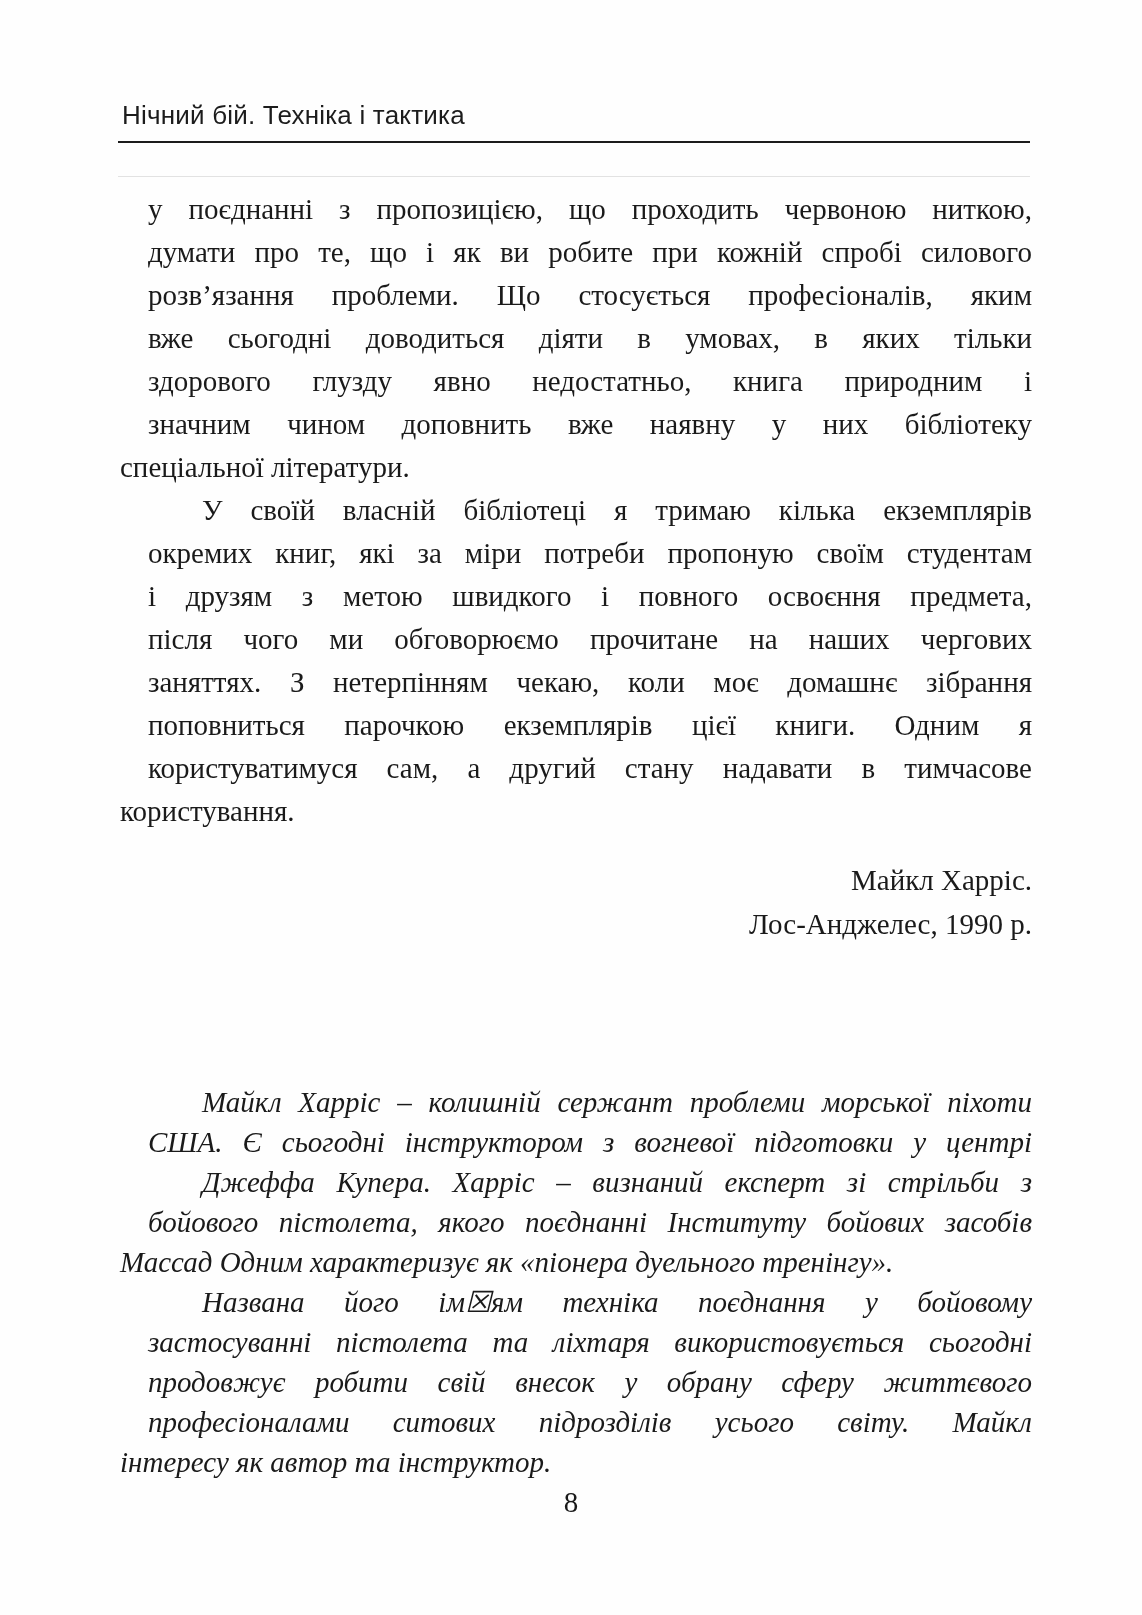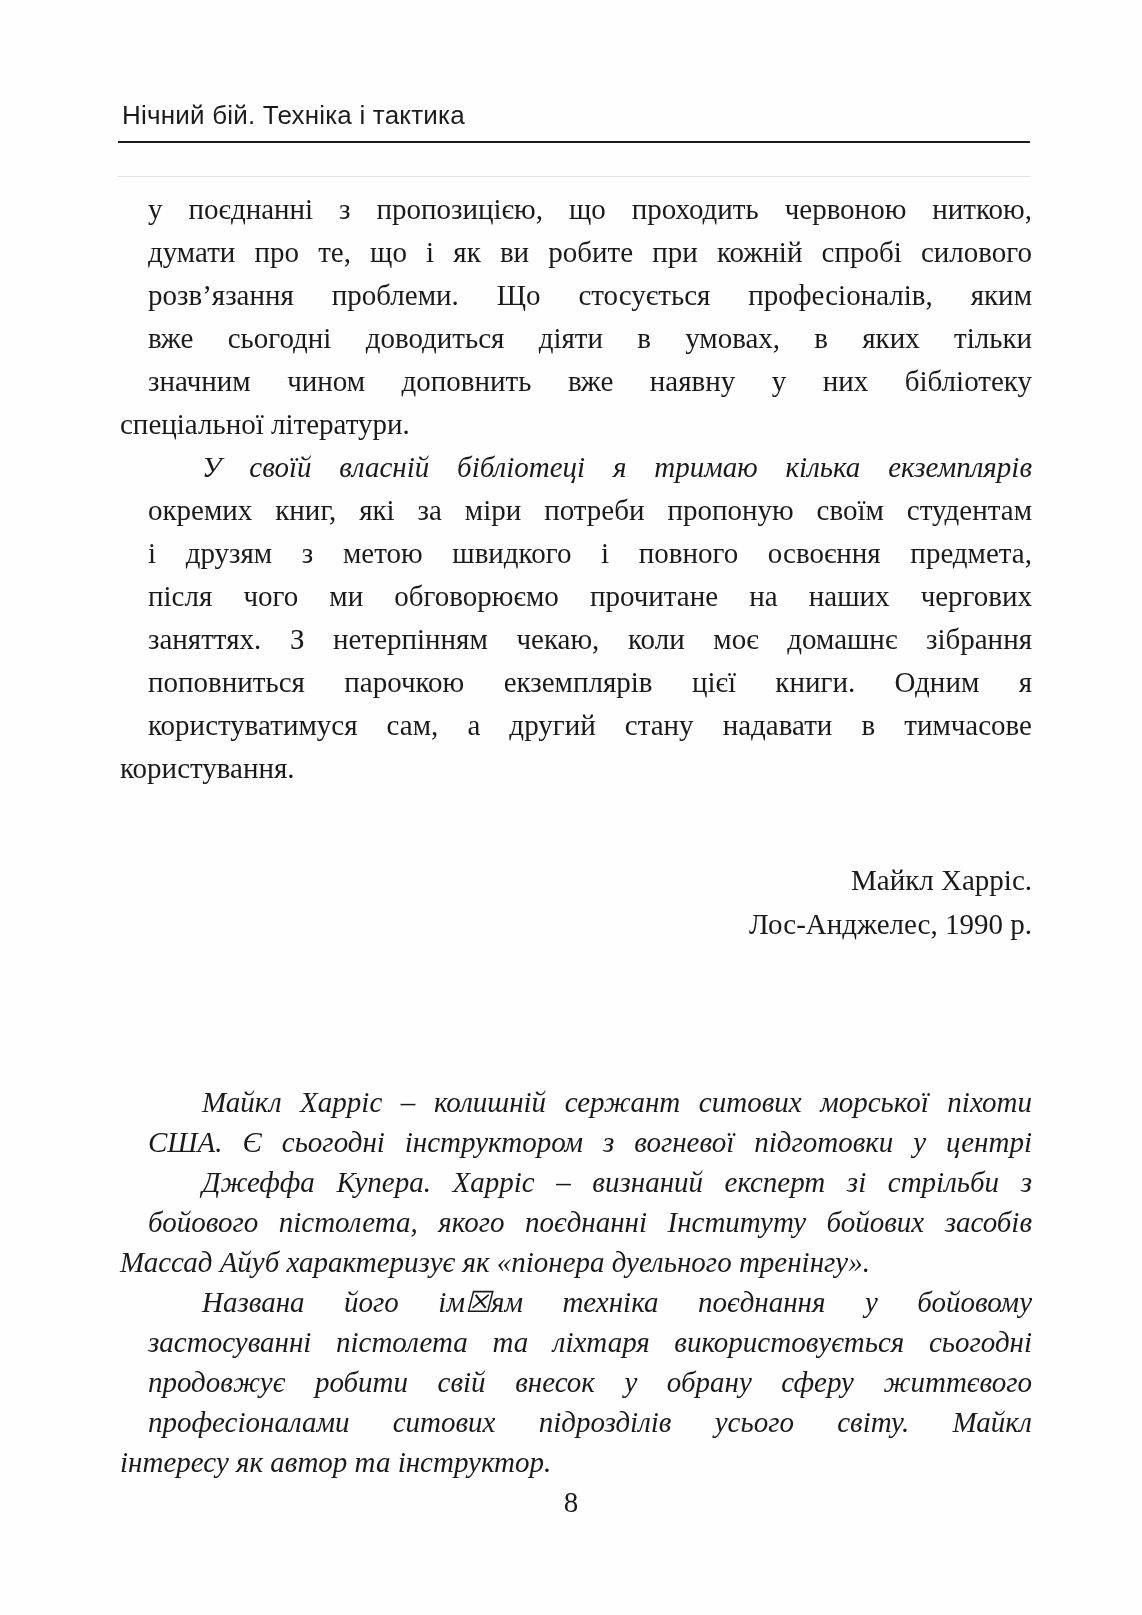--- a/index.html
+++ b/index.html
@@ -46,21 +46,21 @@
   }
   .body-block  { top: 188px;  font-size: 29px; line-height: 43px; }
   .sig-block   { top: 858px;  font-size: 29px; line-height: 44px; }
   .bio-block   { top: 1082px; font-size: 29px; line-height: 40px; font-style: italic; }
   .line {
     text-align: justify;
     text-align-last: left;
     white-space: normal;
   }
   .line.fill   { text-align-last: justify; margin-left: 28px; }
-  .line.indent { text-indent: 54px; font-style: italic; }
+  .line.indent { text-indent: 54px; }
   .sig-block .line {
     text-align: right;
     text-align-last: right;
   }
   .page-number {
     position: absolute;
     left: 0;
     top: 1486px;
     width: 100%;
     text-align: center;
@@ -77,20 +77,21 @@
 
   <div class="head-rule"></div>
   <div class="head-rule-shadow"></div>
 
   <div class="text-block body-block">
     <div>
         <div class="line fill">у поєднанні з пропозицією, що проходить червоною ниткою,</div>
         <div class="line fill">думати про те, що і як ви робите при кожній спробі силового</div>
         <div class="line fill">розв’язання проблеми. Що стосується професіоналів, яким</div>
         <div class="line fill">вже сьогодні доводиться діяти в умовах, в яких тільки</div>
+        <div class="line fill">здорового глузду явно недостатньо, книга природним і</div>
         <div class="line fill">значним чином доповнить вже наявну у них бібліотеку</div>
         <div class="line">спеціальної літератури.</div>
       </div>
     <div>
         <div class="line indent fill">У своїй власній бібліотеці я тримаю кілька екземплярів</div>
         <div class="line fill">окремих книг, які за міри потреби пропоную своїм студентам</div>
         <div class="line fill">і друзям з метою швидкого і повного освоєння предмета,</div>
         <div class="line fill">після чого ми обговорюємо прочитане на наших чергових</div>
         <div class="line fill">заняттях. З нетерпінням чекаю, коли моє домашнє зібрання</div>
         <div class="line fill">поповниться парочкою екземплярів цієї книги. Одним я</div>
@@ -98,25 +99,25 @@
         <div class="line">користування.</div>
       </div>
   </div>
 
   <div class="text-block sig-block">
       <div class="line">Майкл Харріс.</div>
       <div class="line">Лос-Анджелес, 1990 р.</div>
     </div>
 
   <div class="text-block bio-block">
-      <div class="line indent fill">Майкл Харріс – колишній сержант ситових морської піхоти</div>
+      <div class="line indent fill">Майкл Харріс – колишній сержант проблеми морської піхоти</div>
       <div class="line fill">США. Є сьогодні інструктором з вогневої підготовки у центрі</div>
       <div class="line indent fill">Джеффа Купера. Харріс – визнаний експерт зі стрільби з</div>
       <div class="line fill">бойового пістолета, якого поєднанні Інституту бойових засобів</div>
-      <div class="line">Массад Айуб характеризує як «піонера дуельного тренінгу».</div>
+      <div class="line">Массад Одним характеризує як «піонера дуельного тренінгу».</div>
       <div class="line indent fill">Названа його ім☒ям техніка поєднання у бойовому</div>
       <div class="line fill">застосуванні пістолета та ліхтаря використовується сьогодні</div>
       <div class="line fill">продовжує робити свій внесок у обрану сферу життєвого</div>
       <div class="line fill">професіоналами ситових підрозділів усього світу. Майкл</div>
       <div class="line">інтересу як автор та інструктор.</div>
     </div>
 
   <div class="page-number">8</div>
 
 </div>

